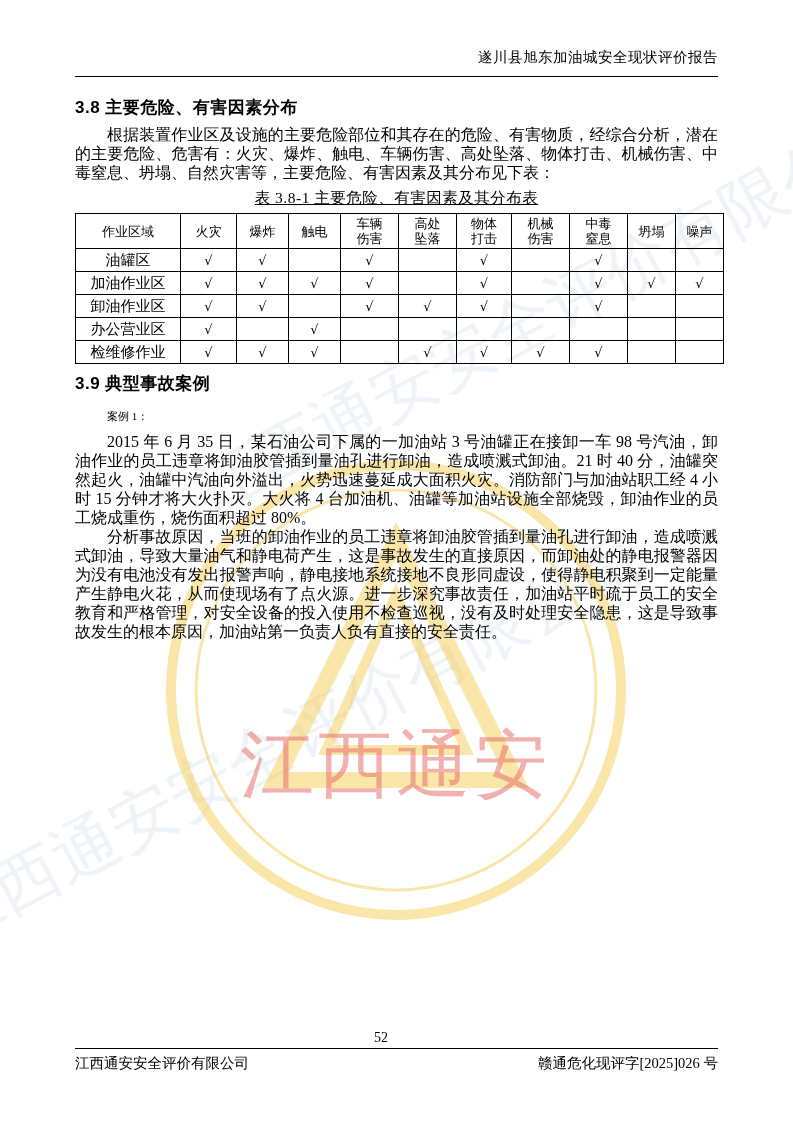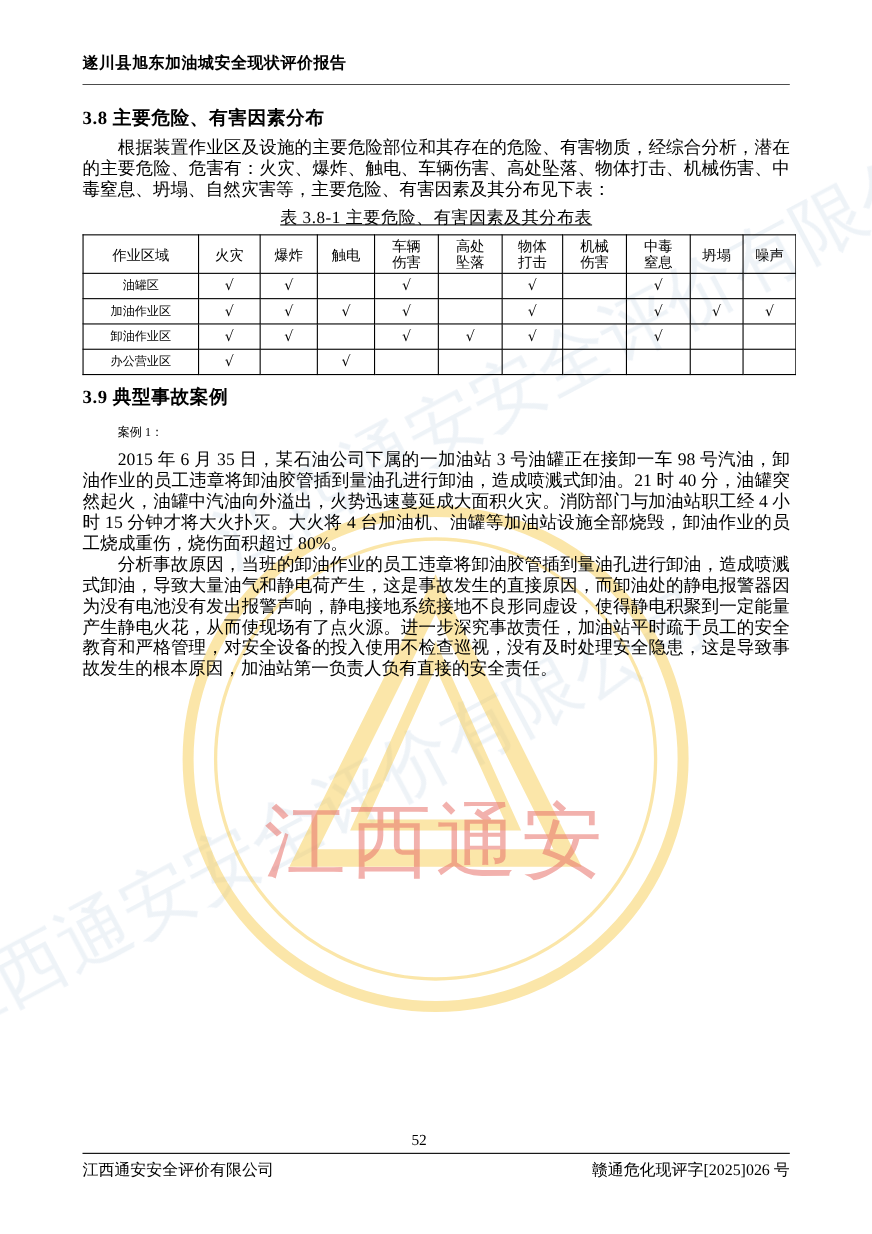--- a/index.html
+++ b/index.html
@@ -34,25 +34,24 @@
     pointer-events: none;
     z-index: 0;
   }
 
   
   .header {
     position: absolute;
     left: 75px;
     top: 48px;
     width: 643px;
-    text-align: left;
+    text-align: right;
     font-size: 14.5px;
     letter-spacing: 0.5px;
     z-index: 2;
-    font-weight: bold;
   }
   .header-rule {
     position: absolute;
     left: 75px;
     top: 76px;
     width: 643px;
     height: 0;
     border-top: 1px solid #000;
     z-index: 2;
   }
@@ -60,21 +59,21 @@
   
   .content {
     position: absolute;
     left: 75px;
     top: 88px;
     width: 643px;
     z-index: 2;
   }
 
   h2.sec {
-    font-family: Liberation Serif, serif;
+    font-family: Liberation Sans, sans-serif;
     font-weight: bold;
     font-size: 17px;
     margin: 8px 0 6px 0;
     letter-spacing: 0.5px;
   }
 
   p.body {
     font-size: 16px;
     line-height: 19px;
     margin: 0;
@@ -114,21 +113,21 @@
     font-weight: normal;
     padding: 0;
     height: 22px;
     line-height: 15px;
   }
   table.risk thead td {
     height: 34px;
     font-size: 13px;
   }
   table.risk td.rowhead {
-    font-size: 11px;
+    font-size: 15px;
     margin-top: 20px;
   }
   .chk { font-size: 14px; font-family: "DejaVu Sans", sans-serif; }
 
   
   .page-number {
     position: absolute;
     left: 0;
     top: 1030px;
     width: 762px;
@@ -289,20 +288,33 @@
             <td class="chk"></td>
             <td class="chk">√</td>
             <td class="chk"></td>
             <td class="chk"></td>
             <td class="chk"></td>
             <td class="chk"></td>
             <td class="chk"></td>
             <td class="chk"></td>
             <td class="chk"></td>
           </tr>
+          <tr>
+            <td class="rowhead">检维修作业</td>
+            <td class="chk">√</td>
+            <td class="chk">√</td>
+            <td class="chk">√</td>
+            <td class="chk"></td>
+            <td class="chk">√</td>
+            <td class="chk">√</td>
+            <td class="chk">√</td>
+            <td class="chk">√</td>
+            <td class="chk"></td>
+            <td class="chk"></td>
+          </tr>
         </tbody>
     </table>
 
     <h2 class="sec">3.9 典型事故案例</h2>
 
     <p class="case-label">案例 1：</p>
     <p class="body">2015 年 6 月 35 日，某石油公司下属的一加油站 3 号油罐正在接卸一车 98 号汽油，卸油作业的员工违章将卸油胶管插到量油孔进行卸油，造成喷溅式卸油。21 时 40 分，油罐突然起火，油罐中汽油向外溢出，火势迅速蔓延成大面积火灾。消防部门与加油站职工经 4 小时 15 分钟才将大火扑灭。大火将 4 台加油机、油罐等加油站设施全部烧毁，卸油作业的员工烧成重伤，烧伤面积超过 80%。</p>
     <p class="body">分析事故原因，当班的卸油作业的员工违章将卸油胶管插到量油孔进行卸油，造成喷溅式卸油，导致大量油气和静电荷产生，这是事故发生的直接原因，而卸油处的静电报警器因为没有电池没有发出报警声响，静电接地系统接地不良形同虚设，使得静电积聚到一定能量产生静电火花，从而使现场有了点火源。进一步深究事故责任，加油站平时疏于员工的安全教育和严格管理，对安全设备的投入使用不检查巡视，没有及时处理安全隐患，这是导致事故发生的根本原因，加油站第一负责人负有直接的安全责任。</p>
 
   </div>

